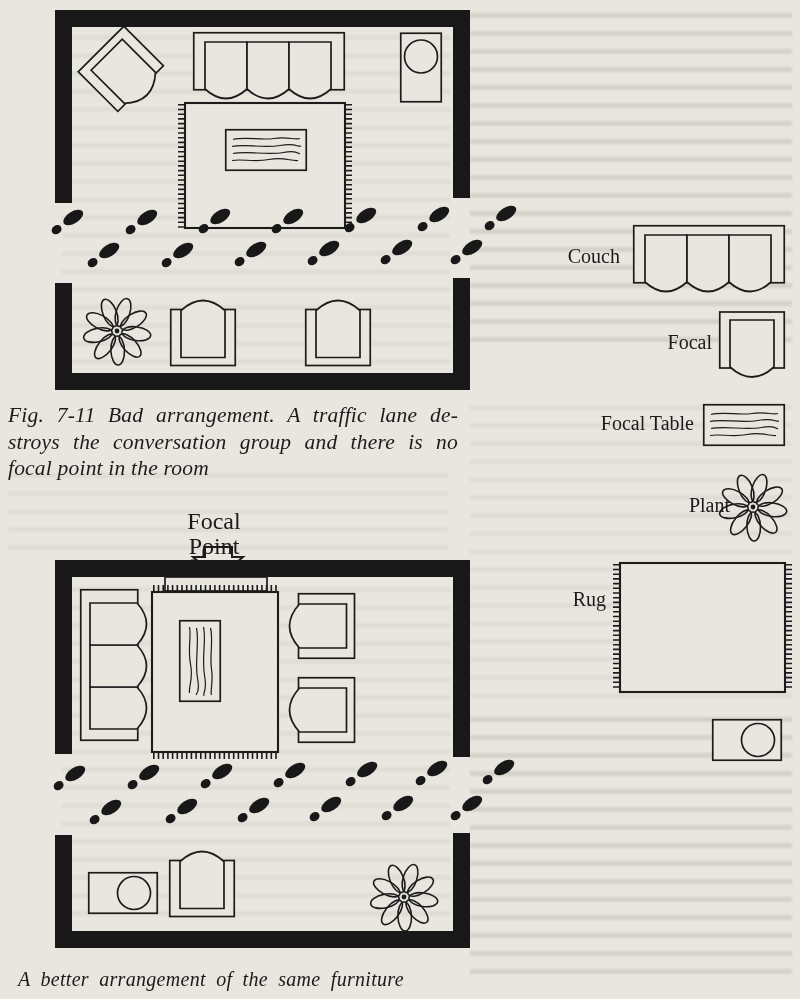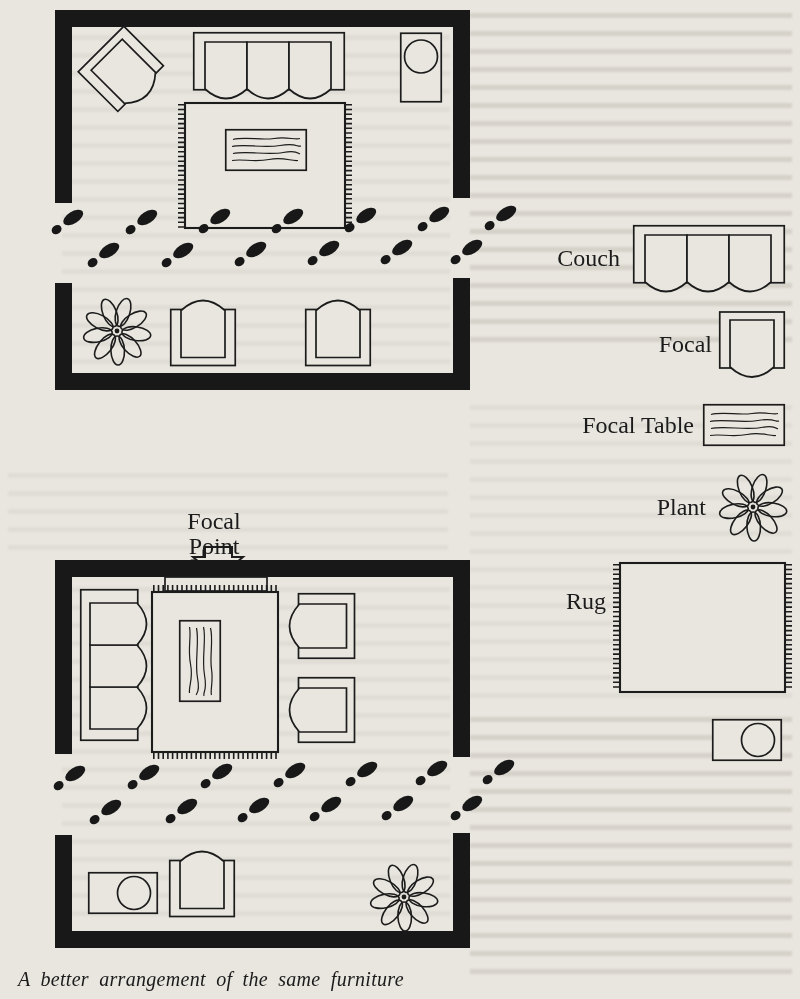--- a/index.html
+++ b/index.html
@@ -30,21 +30,21 @@
   .petal{fill:none;stroke:#1c1c1c;stroke-width:1.6;}
   .dot{fill:#1c1c1c;}
   .fpink{fill:#181818;}
   .arrow-shadow{fill:#181818;}
   .arrow{fill:#e9e6df;stroke:#1c1c1c;stroke-width:2;}
 
   .caption{font-style:italic;font-size:21.5px;line-height:1.24;letter-spacing:.2px;width:450px;}
   .jline{text-align:justify;text-align-last:justify;}
   .caption2{font-style:italic;font-size:20px;word-spacing:5px;letter-spacing:.3px;white-space:nowrap;}
   .focal{font-size:24px;line-height:1.05;text-align:center;width:74px;}
-  .legend-label{font-size:24px;white-space:nowrap;}
+  .legend-label{font-size:20px;white-space:nowrap;}
 </style>
 </head>
 <body>
 
 <div class="page">
 
   <div class="bleed" style="left:470px;top:8px;width:322px;height:340px"></div>
   <div class="bleed faint" style="left:470px;top:400px;width:322px;height:300px"></div>
   <div class="bleed" style="left:470px;top:712px;width:322px;height:268px"></div>
   <div class="bleed faint" style="left:62px;top:30px;width:388px;height:340px"></div>
@@ -198,24 +198,29 @@
       <use href="#plantg" transform="translate(753,507)"></use>
       <g>
         <line class="fringe" x1="616.5" y1="564" x2="616.5" y2="691"></line>
         <line class="fringe" x1="788.5" y1="564" x2="788.5" y2="691"></line>
         <rect class="rugrect" x="620" y="563" width="165" height="129"></rect>
       </g>
       <use href="#lamp-table" transform="translate(712,719)"></use>
     </g>
   </svg>
 
+  <div class="txt caption" style="left:8px;top:402px">
+    <div class="jline">Fig. 7-11 Bad arrangement. A traffic lane de-</div>
+    <div class="jline">stroys the conversation group and there is no</div>
+    <div>focal point in the room</div>
+  </div>
 
   <div class="txt focal" style="left:177px;top:509px">Focal Point</div>
 
   <div class="txt caption2" style="left:18px;top:968px">A better arrangement of the same furniture</div>
 
   <div class="txt legend-label" style="right:180px;top:245px">Couch</div>
   <div class="txt legend-label" style="right:88px;top:331px">Focal</div>
   <div class="txt legend-label" style="right:106px;top:412px">Focal Table</div>
-  <div class="txt legend-label" style="right:94px;top:494px">Plant</div>
+  <div class="txt legend-label" style="right:70px;top:494px">Plant</div>
   <div class="txt legend-label" style="right:194px;top:588px">Rug</div>
 
 </div>
 
 </body></html>

